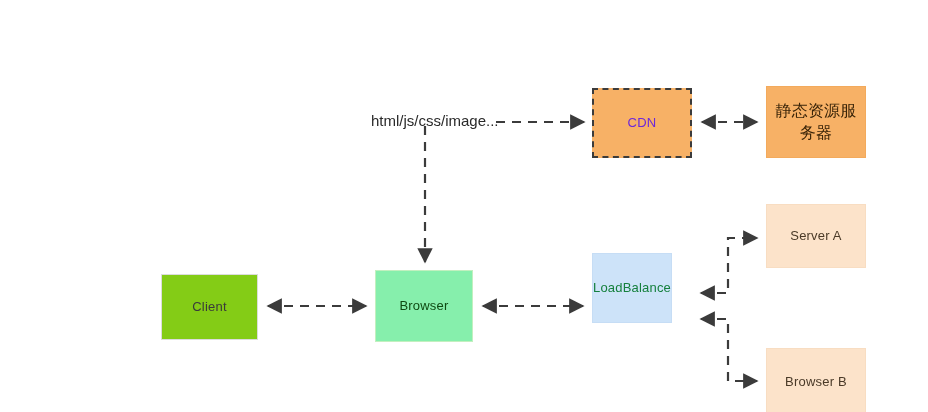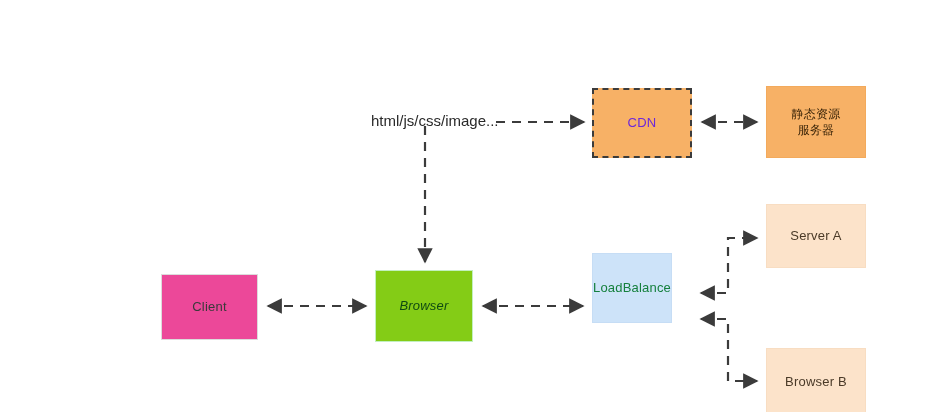--- a/index.html
+++ b/index.html
@@ -27,50 +27,49 @@
     display: flex;
     align-items: center;
     justify-content: center;
     text-align: center;
     font-size: 13px;
     line-height: 1.35;
     letter-spacing: 0.2px;
   }
   .node-client {
     left: 161px; top: 274px; width: 97px; height: 66px;
-    background: #ec4899;
+    background: #84cc16;
     border: 1px solid #dcdcdc;
     color: #3a3a3a;
   }
   .node-browser {
     left: 375px; top: 270px; width: 98px; height: 72px;
-    background: #84cc16;
+    background: #86efac;
     border: 1px solid #c2f0bf;
     color: #0f4a12;
-    font-style: italic;
   }
   .node-loadbalance {
     left: 592px; top: 253px; width: 80px; height: 70px;
     background: #cde3f9;
     border: 1px solid #c6ddf5;
     color: #15803d;
   }
   .node-cdn {
     left: 592px; top: 88px; width: 100px; height: 70px;
     background: #f7b166;
     border: 2px dashed #3b3b3b;
     color: #6d28d9;
   }
   .node-static-server {
     left: 766px; top: 86px; width: 100px; height: 72px;
     background: #f7b166;
     border: 1px solid #f3aa5c;
     color: #3a2408;
-    font-size: 12px;
-    padding: 0 24px;
+    font-size: 16px;
+    padding: 0 8px;
   }
   .node-server-a {
     left: 766px; top: 204px; width: 100px; height: 64px;
     background: #fce3ca;
     border: 1px solid #f8ddc2;
     color: #4a3a28;
   }
   .node-server-b {
     left: 766px; top: 348px; width: 100px; height: 68px;
     background: #fce3ca;

